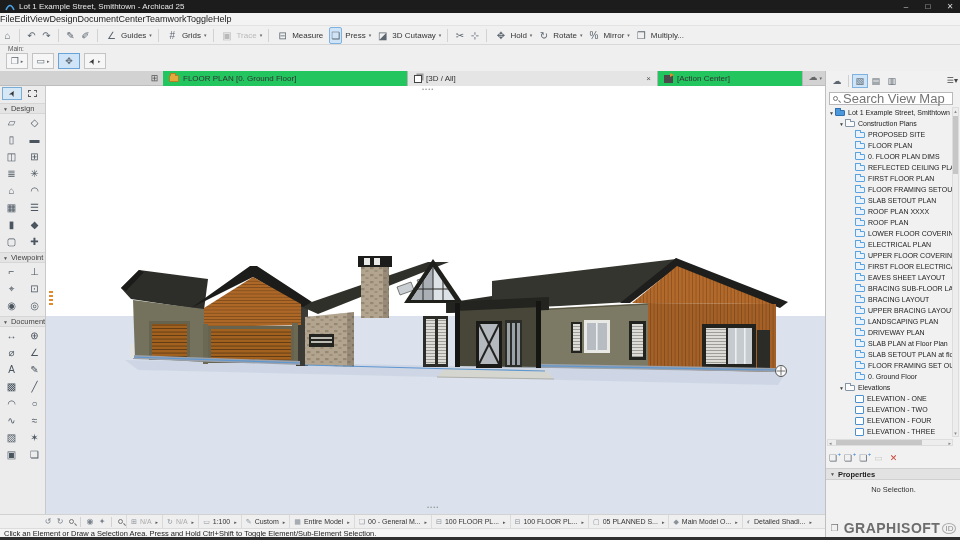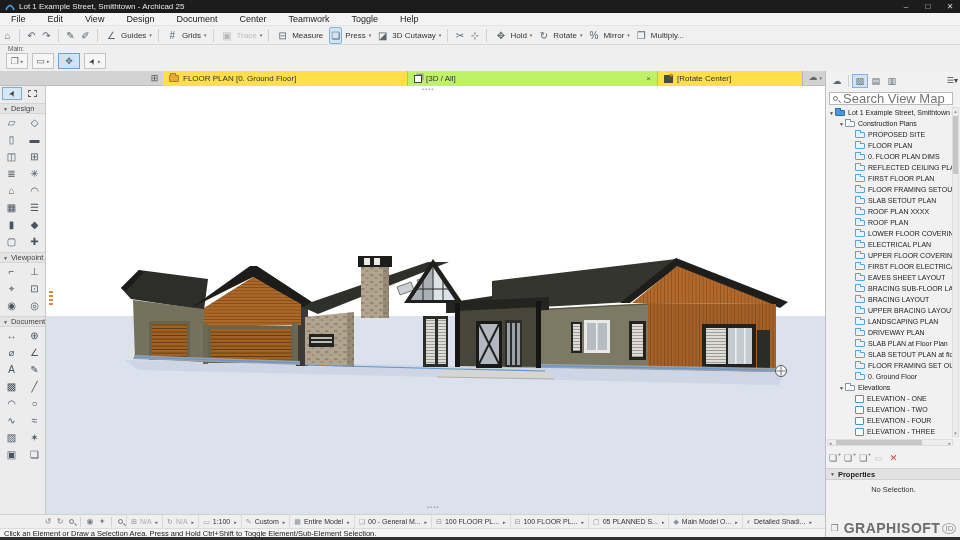--- a/index.html
+++ b/index.html
@@ -9,21 +9,21 @@
 
   
   #titlebar{position:absolute;left:0;top:0;width:960px;height:13px;background:#1c1c1c;
             display:flex;align-items:center;color:#e6e6e6;font-size:8px;}
   #titlebar .logo{margin:0 4px 0 5px;display:flex;}
   #titlebar .win-ctl{position:absolute;top:0;width:20px;height:13px;text-align:center;
             line-height:13px;font-size:8px;color:#d8d8d8;}
   
   #menubar{position:absolute;left:0;top:13px;width:960px;height:13px;background:#f3f3f3;
            display:flex;align-items:center;font-size:9px;color:#1c1c1c;border-bottom:1px solid #e3e3e3;}
-  .menu-item{padding:0 11px;line-height:13px;}
+  .menu-item{padding:0 0;line-height:13px;}
   
   #toolbar{position:absolute;left:0;top:26px;width:960px;height:19px;background:#f0f0f0;
            border-bottom:1px solid #d8d8d8;display:flex;align-items:center;font-size:8px;color:#333;}
   .tb-icon{display:inline-block;min-width:13px;text-align:center;font-size:10px;color:#5c6670;
            line-height:15px;margin:0 1px;}
   .tb-icon.dis{color:#b9b9b9;}
   .tb-icon.hl{background:#cfe4f7;border:1px solid #7fb2e0;border-radius:2px;}
   .tb-group{display:flex;align-items:center;margin:0 2px;white-space:nowrap;}
   .tb-group .lbl{margin:0 1px 0 2px;}
   .tb-group.dis .lbl{color:#b9b9b9;}
@@ -36,23 +36,23 @@
   .pal-btn{height:16px;min-width:22px;border:1px solid #c3c3c3;background:#f6f6f6;margin-right:4px;
            display:flex;align-items:center;justify-content:center;font-size:9px;color:#5c6670;padding:0 2px;}
   .pal-btn.active{background:#cfe4f7;border-color:#6aa3d8;}
   .cursor-glyph{display:inline-block;transform:rotate(-62deg);font-size:8px;color:#333;}
   
   #tabbar{position:absolute;left:0;top:71px;width:825px;height:15px;background:#d2d2d2;
           border-bottom:1px solid #bdbdbd;}
   #tab-grid-btn{position:absolute;left:147px;top:1px;width:15px;height:13px;text-align:center;
           line-height:13px;font-size:9px;color:#555;}
   #tabs{position:absolute;left:163px;top:0;height:15px;display:flex;}
-  .tab{height:15px;display:flex;align-items:center;background:#fde047;border-right:1px solid #b5b5b5;
+  .tab{height:15px;display:flex;align-items:center;background:#22c55e;border-right:1px solid #b5b5b5;
        font-size:8px;color:#333;padding:0 6px;position:relative;}
-  .tab.active{background:#bef264;}
+  .tab.active{background:#e5e5e5;}
   .tab .tlabel{margin-left:4px;white-space:nowrap;overflow:hidden;}
   .tab .close{margin-left:auto;padding-left:8px;color:#555;font-size:8px;}
   .ic-folder{width:10px;height:7px;background:#e3a93c;border:1px solid #b07f23;border-radius:1px;position:relative;flex:none;}
   .ic-folder::before{content:"";position:absolute;top:-3px;left:0;width:4px;height:2px;background:#e3a93c;
        border:1px solid #b07f23;border-bottom:none;border-radius:1px 1px 0 0;}
   .ic-cube{width:8px;height:8px;border:1px solid #444;background:#fff;box-shadow:2px -2px 0 -0.5px #999;flex:none;}
   .ic-action{width:9px;height:8px;background:#4a4a4a;position:relative;flex:none;}
   .ic-action::after{content:"";position:absolute;right:-1px;top:-2px;border-left:4px solid #e08a2e;
        border-top:2px solid transparent;border-bottom:2px solid transparent;}
   #cloud-sync{position:absolute;right:3px;top:1px;font-size:9px;color:#666;}
@@ -259,21 +259,21 @@
           <span class="ic-folder"></span>
           <span class="tlabel">FLOOR PLAN [0. Ground Floor]</span>
         </div>
         <div class="tab active" style="width: 250px;">
           <span class="ic-cube"></span>
           <span class="tlabel">[3D / All]</span>
           <span class="close">×</span>
         </div>
         <div class="tab" style="width: 145px;">
           <span class="ic-action"></span>
-          <span class="tlabel">[Rotate Center]</span>
+          <span class="tlabel">[Action Center]</span>
         </div>
       </div>
     <span id="cloud-sync">☁<span class="caret-s">▾</span></span>
   </div>
 
   <div id="toolbox">
     <div class="topbtns">
       <span class="tbtn sel">
           <span class="cursor-glyph">➤</span>
         </span>

